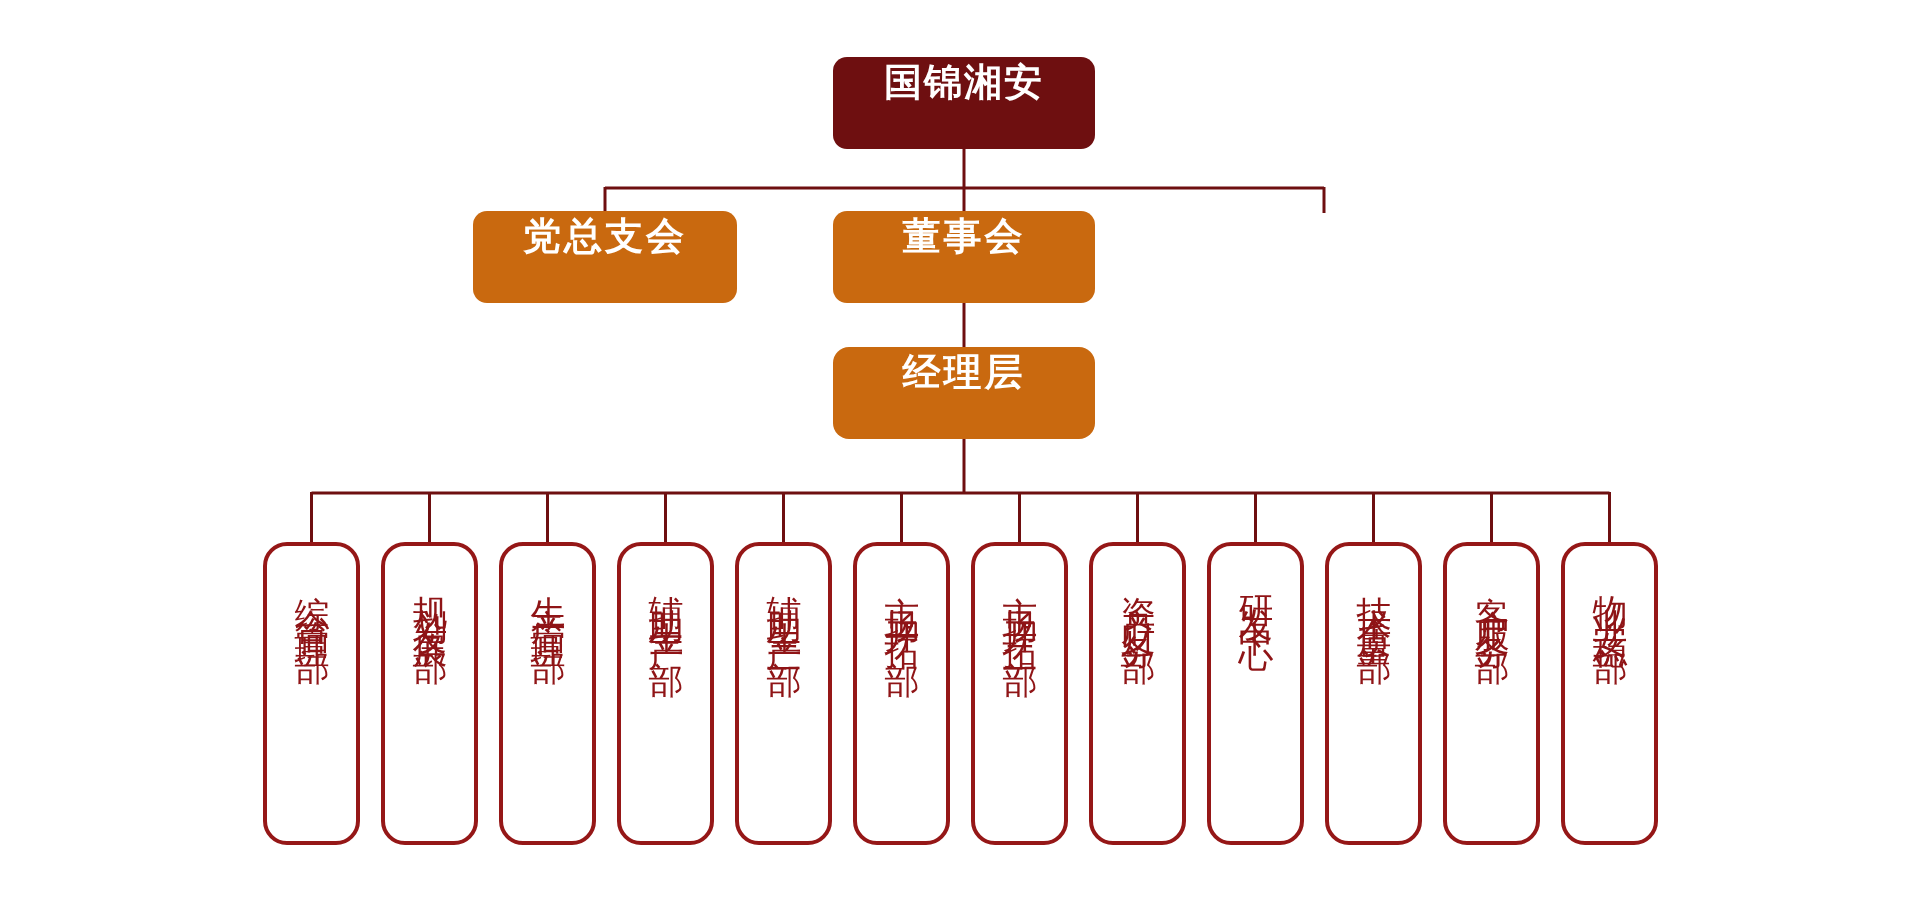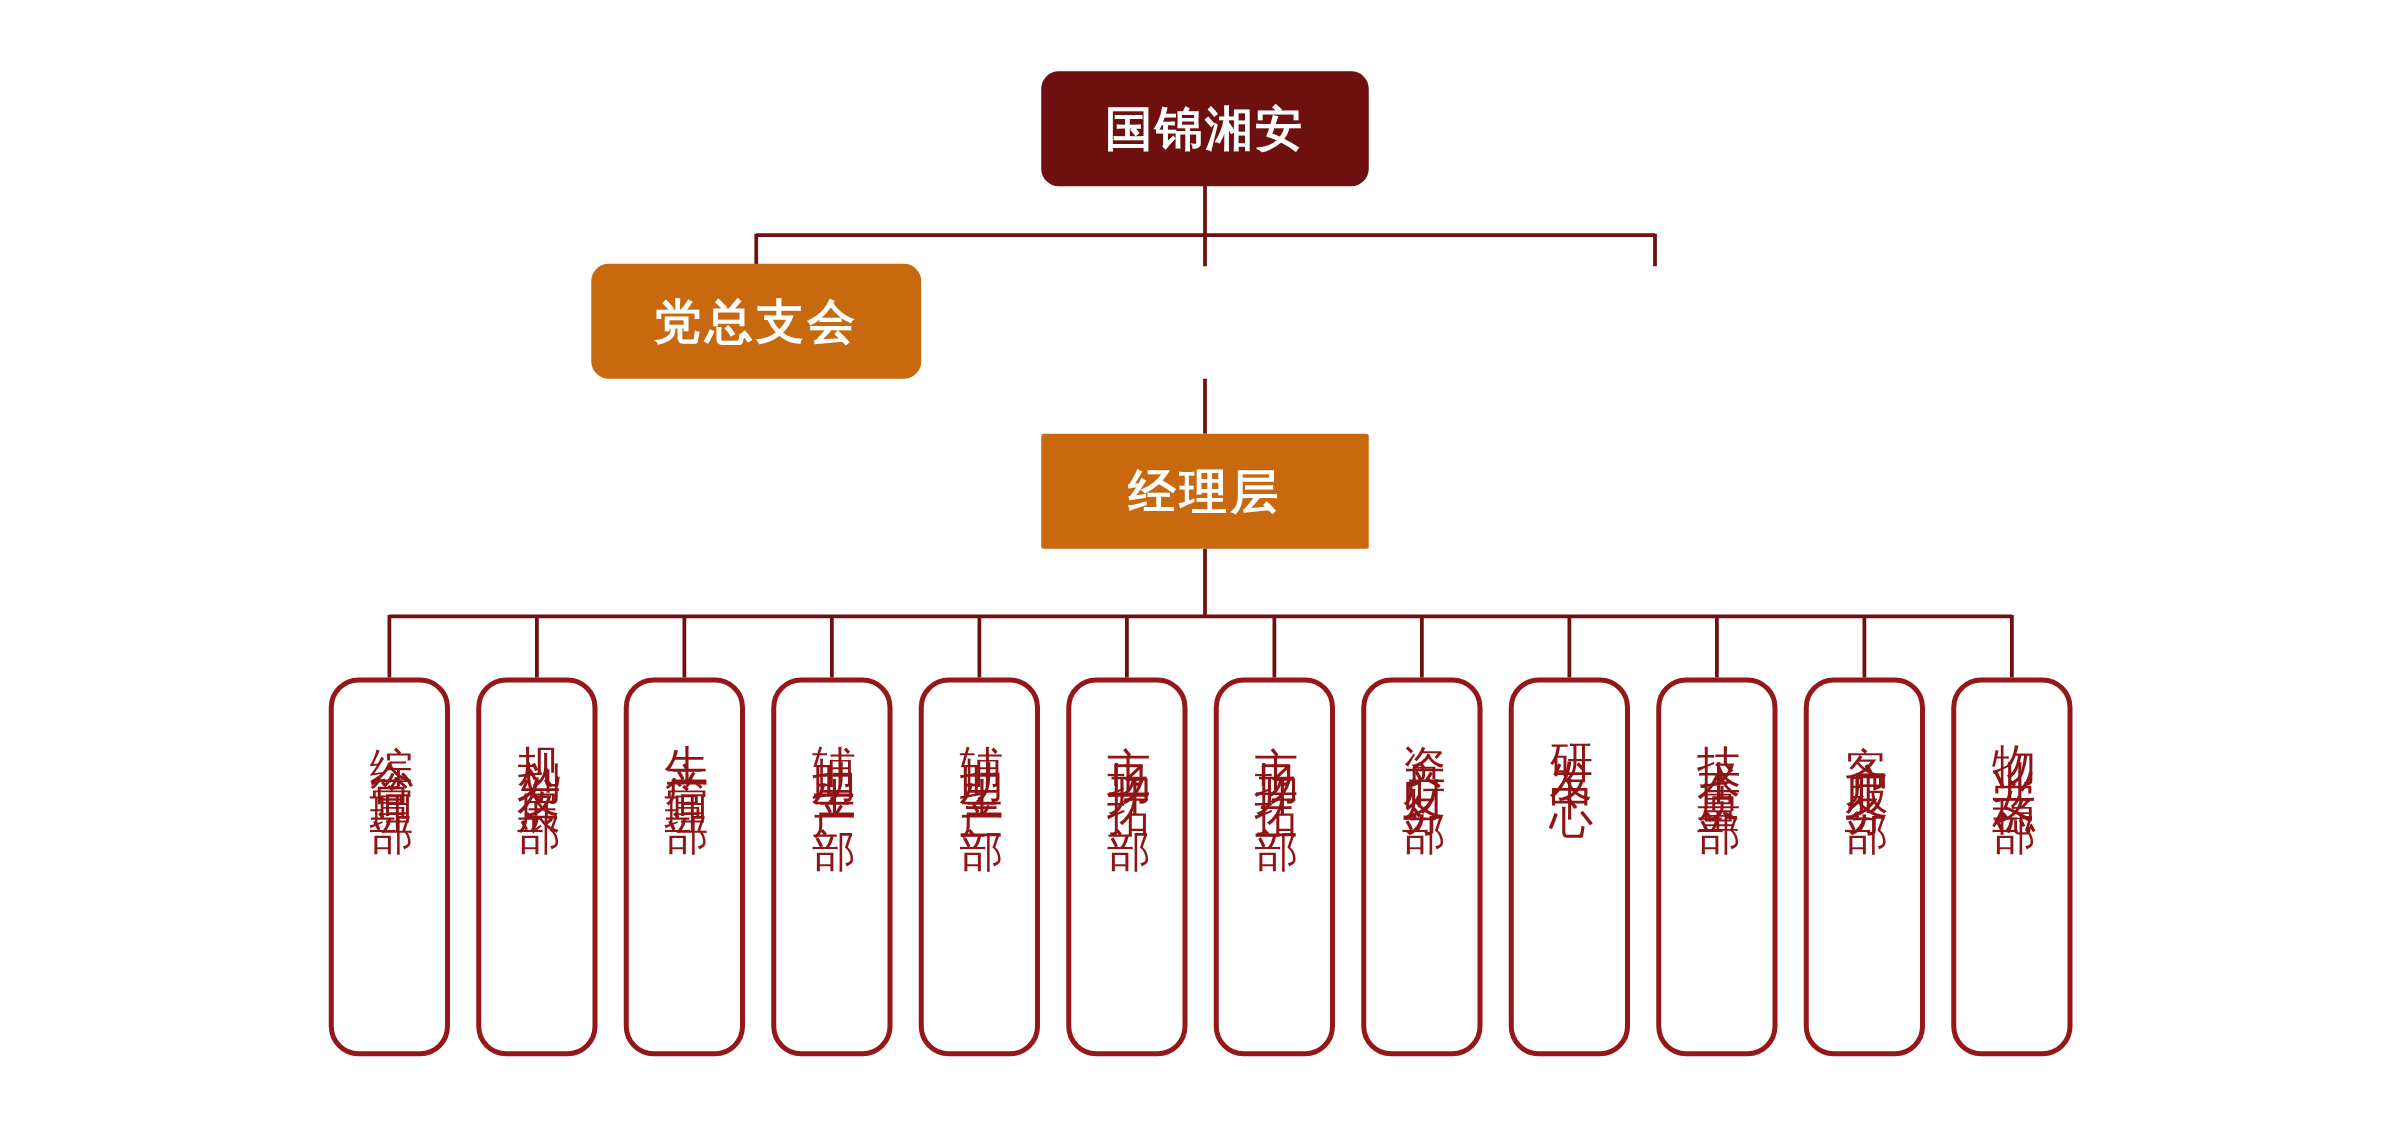--- a/index.html
+++ b/index.html
@@ -18,21 +18,21 @@
     background:var(--bg);
     overflow:hidden;
     font-family:"DejaVu Sans","Liberation Sans",sans-serif;
   }
   #connectors{
     position:absolute;left:0;top:0;width:1920px;height:905px;
   }
   #connectors line{stroke:var(--line);stroke-width:3;}
   .node{
     position:absolute;
-    display:flex;align-items:center;justify-content:center;
+    display:flex;align-items:flex-start;justify-content:center;
     box-sizing:border-box;
     text-align:center;
   }
   .node-root{
     left:833px;top:57px;width:262px;height:92px;
     background:var(--maroon);
     border-radius:14px;
     color:var(--white);
     font-size:38px;font-weight:700;letter-spacing:2px;
   }
@@ -42,21 +42,21 @@
     border-radius:14px;
     color:var(--white);
     font-size:38px;font-weight:700;letter-spacing:3px;
   }
   .node-l2.pos-0{left:473px;}
   .node-l2.pos-1{left:833px;width:262px;}
   .node-l2.pos-2{left:1191px;width:266px;}
   .node-l3{
     left:833px;top:347px;width:262px;height:92px;
     background:var(--orange);
-    border-radius:2px;
+    border-radius:16px;
     color:var(--white);
     font-size:38px;font-weight:700;letter-spacing:3px;
   }
   #departments{
     position:absolute;
     left:263px;top:542px;width:1395px;height:303px;
     display:flex;gap:21px;
   }
   .dept-box{
     flex:0 0 97px;height:303px;
@@ -106,20 +106,23 @@
       <line x1="1609.5" y1="492" x2="1609.5" y2="542"></line>
     </svg>
 
   <div class="node node-root">
     <span>国锦湘安</span>
   </div>
 
   <div class="node node-l2 pos-0">
     <span>党总支会</span>
   </div>
+  <div class="node node-l2 pos-1">
+    <span>董事会</span>
+  </div>
 
   <div class="node node-l3">
     <span>经理层</span>
   </div>
 
   <div id="departments">
       <div class="dept-box">
         <span class="dept-label">综合管理部</span>
       </div>
       <div class="dept-box">

